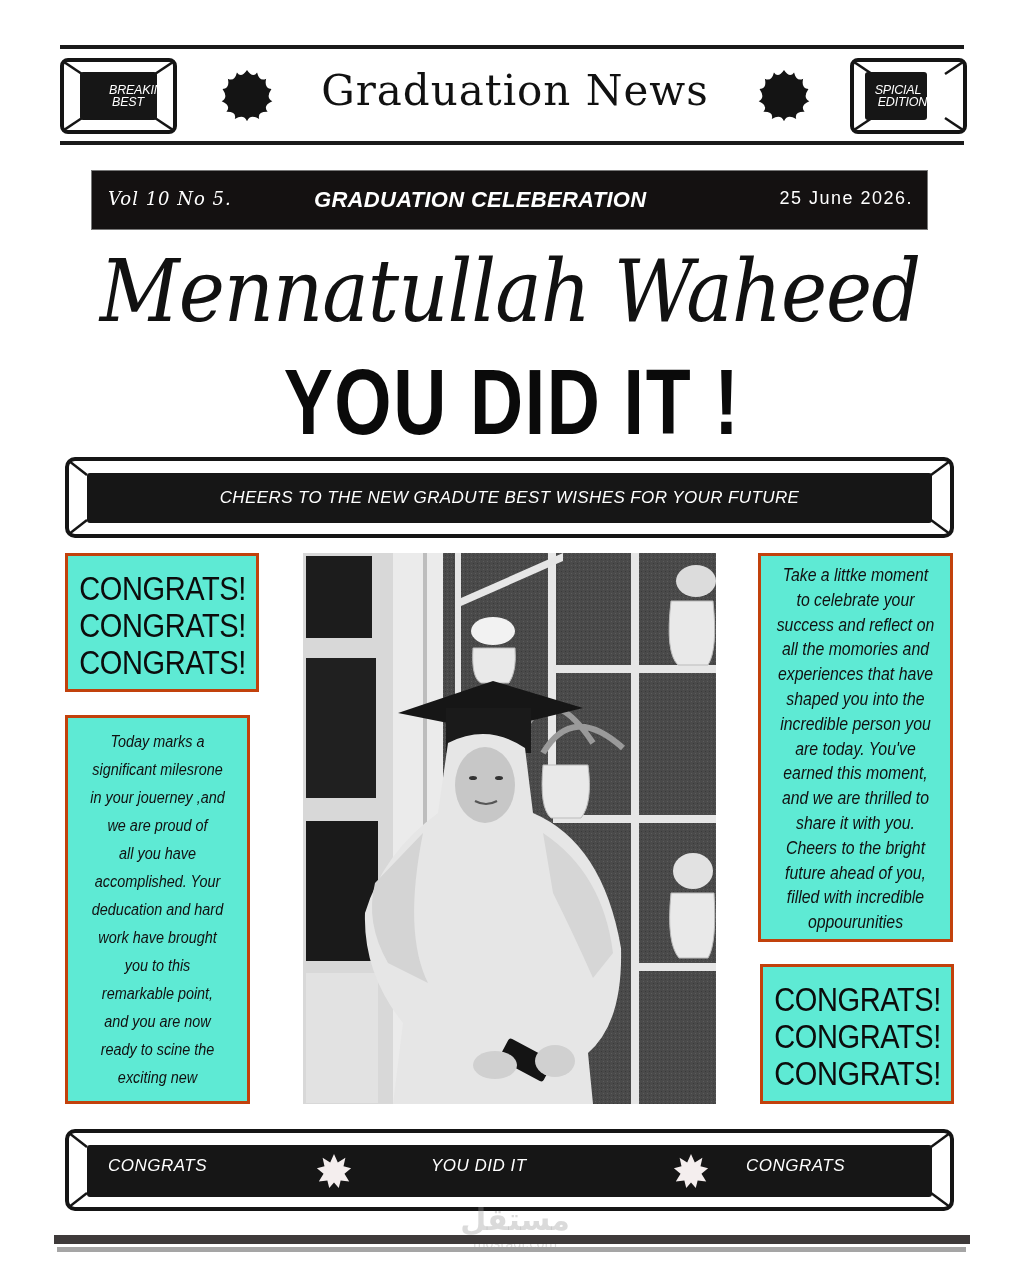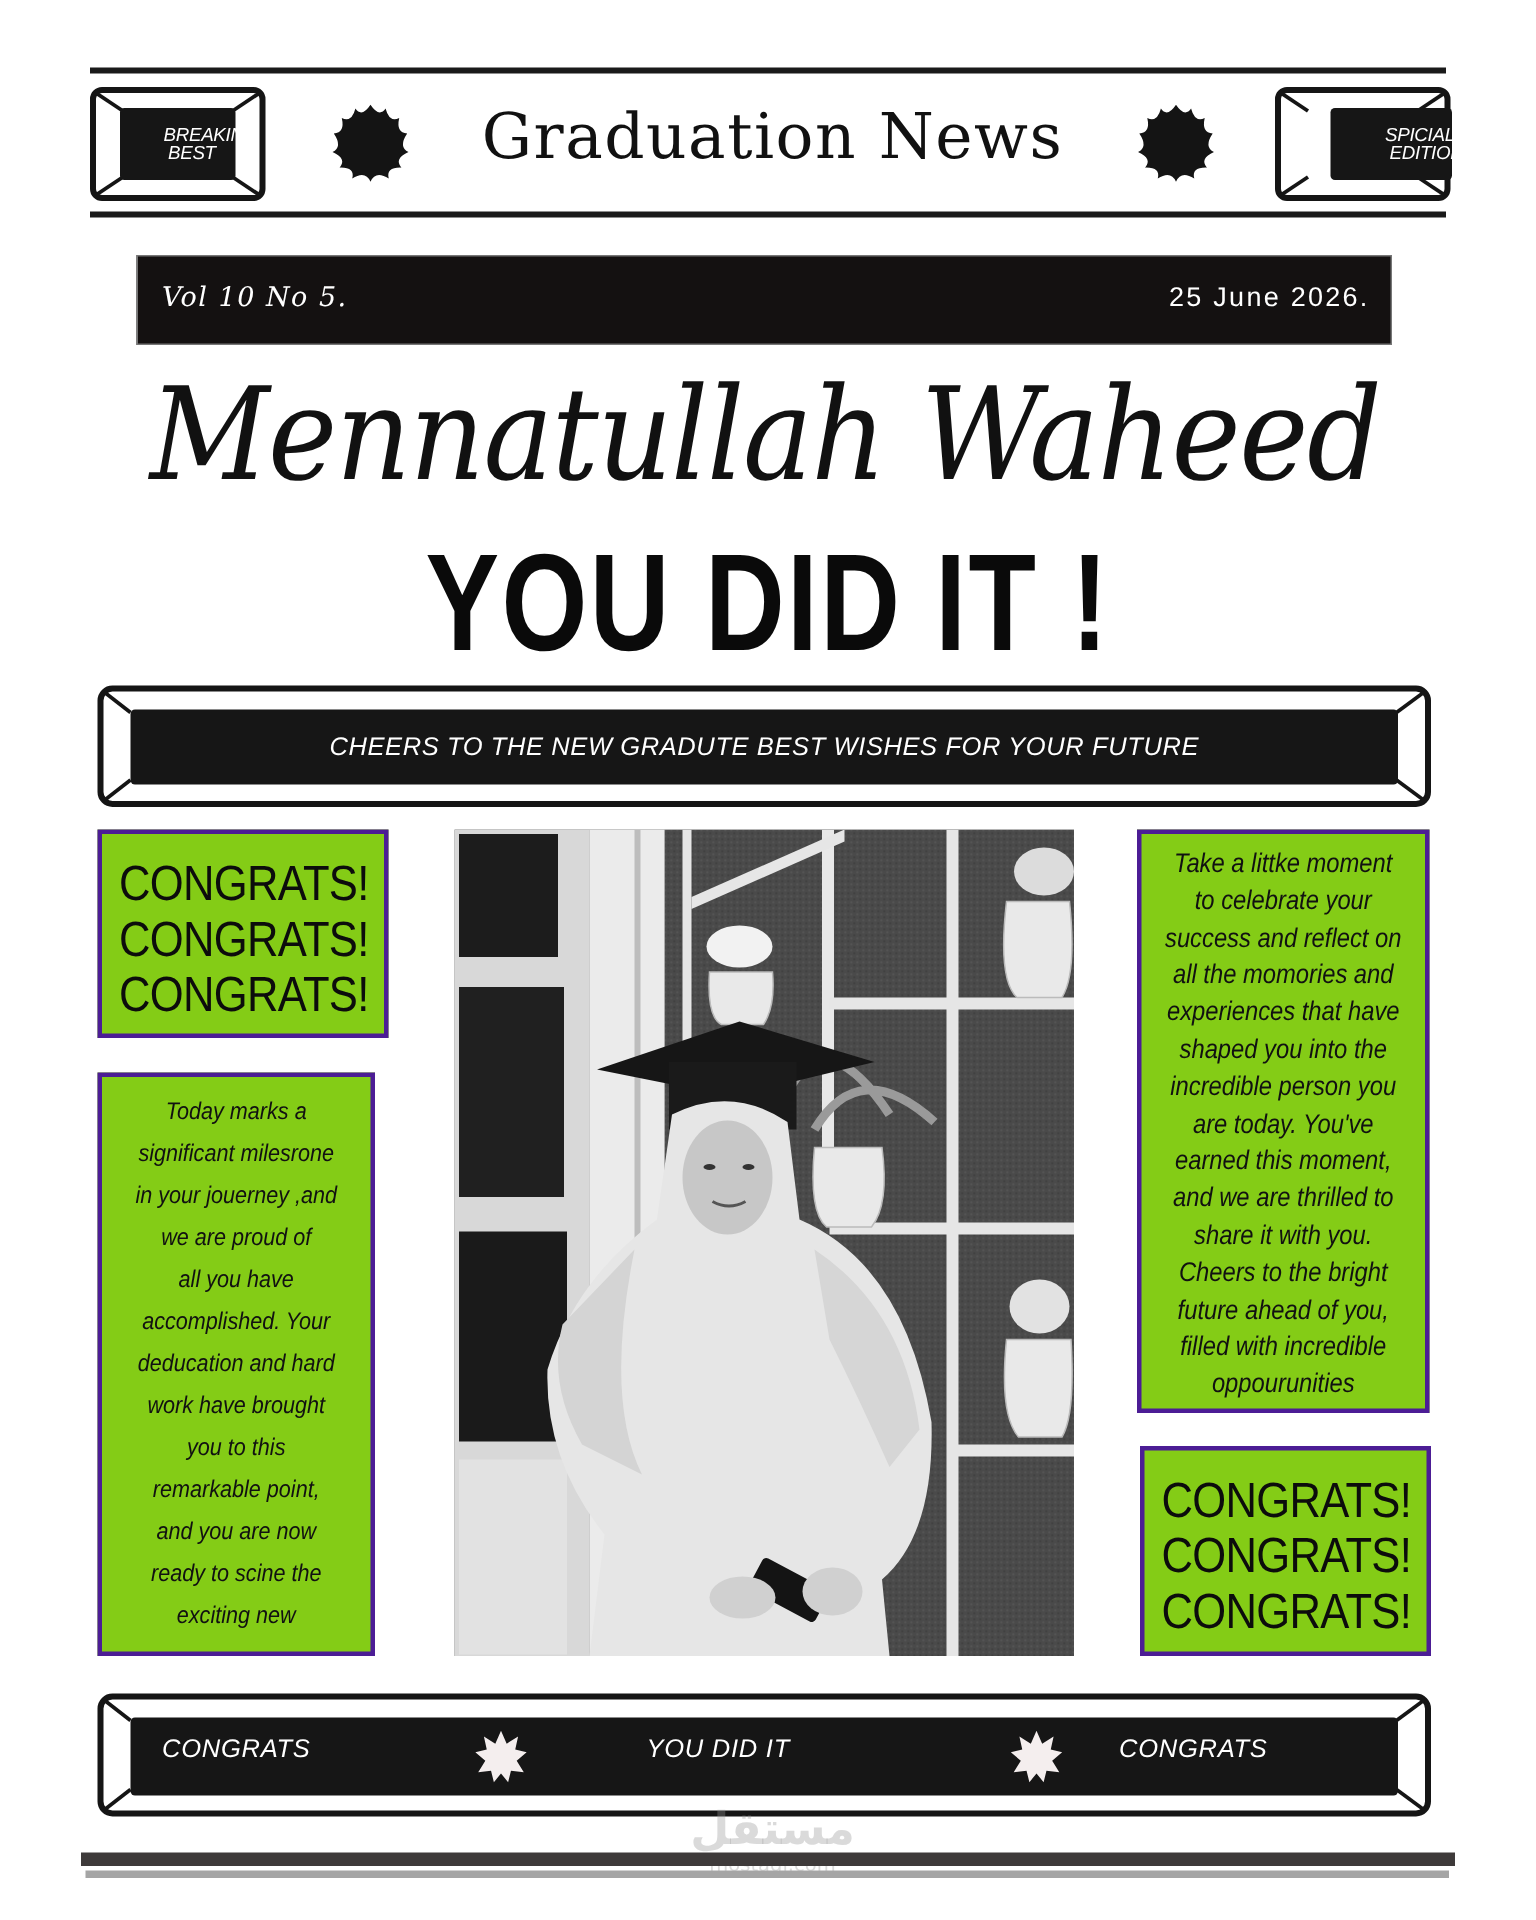--- a/index.html
+++ b/index.html
@@ -24,21 +24,21 @@
   .dateline .vol { position: absolute; left: 16px; top: 17px; font-family: "DejaVu Serif", serif; font-size: 18px; font-style: italic; letter-spacing: 1px; }
   .dateline .headline { position: absolute; left: 222px; top: 16px; font-family: "Liberation Sans", sans-serif; font-weight: bold; font-style: italic; font-size: 22px; letter-spacing: 0.3px; }
   .dateline .date { position: absolute; right: 14px; top: 17px; font-family: Liberation Sans, sans-serif; font-size: 18px; letter-spacing: 1.5px; }
 
   .name-script { position: absolute; left: 70px; top: 246px; width: 880px; text-align: center; font-family: "DejaVu Serif", serif; font-style: italic; font-size: 78px; letter-spacing: -1px; color: #111; transform: scaleY(1.1); }
 
   .did-it { position: absolute; left: 0; top: 350px; width: 1024px; text-align: center; font-family: "Liberation Sans", sans-serif; font-weight: bold; font-size: 92px; letter-spacing: 2px; color: #0a0a0a; transform: scaleX(0.8); }
 
   .banner-text { font-family: "Liberation Sans", sans-serif; font-style: italic; font-size: 17px; letter-spacing: 0.4px; color: #fff; }
 
-  .box { position: absolute; border: 3px solid #4c1d95; background: #84cc16; }
+  .box { position: absolute; border: 3px solid #c2410c; background: #5eead4; }
   .congrats { font-family: "Liberation Sans", sans-serif; font-size: 33px; line-height: 37px; color: #0c0c0c; text-align: center; transform: scaleX(0.88); letter-spacing: -0.5px; }
   .body-text { font-family: "Liberation Sans", sans-serif; font-style: italic; font-size: 16px; line-height: 28px; text-align: center; color: #111; transform: scaleX(0.9); }
   .body-text-r { font-family: "Liberation Sans", sans-serif; font-style: italic; font-size: 18px; line-height: 24.8px; text-align: center; color: #111; transform: scaleX(0.88); }
 
   .photo { position: absolute; left: 303px; top: 553px; width: 413px; height: 551px; overflow: hidden; background: #888; }
 
   .footer-item { font-family: "Liberation Sans", sans-serif; font-style: italic; font-size: 17px; letter-spacing: 0.5px; color: #fff; }
 
   .watermark { position: absolute; left: 440px; top: 1203px; width: 150px; text-align: center; color: rgba(150,150,150,0.35); }
 </style>
@@ -73,30 +73,31 @@
   <path fill="#141414" d="M0,-27 Q6,-18 10.4,-24.4 Q13,-14.5 19.8,-17.9 Q17.5,-7.5 25.3,-7.3 Q19,2 26.2,5.5 Q16,10 21.3,16.3 Q10.5,16 12.6,23.8 Q3.5,18 0,26 Q-3.5,18 -12.6,23.8 Q-10.5,16 -21.3,16.3 Q-16,10 -26.2,5.5 Q-19,2 -25.3,-7.3 Q-17.5,-7.5 -19.8,-17.9 Q-13,-14.5 -10.4,-24.4 Q-6,-18 0,-27 Z"></path>
 </svg>
 
 <div class="bevel" style="left:850px;top:58px;width:117px;height:76px;">
   <svg class="bev-lines" viewBox="0 0 109 68" preserveAspectRatio="none">
     <line x1="0" y1="0" x2="18" y2="12" stroke="#151515" stroke-width="2.5"></line>
     <line x1="109" y1="0" x2="91" y2="12" stroke="#151515" stroke-width="2.5"></line>
     <line x1="0" y1="68" x2="18" y2="56" stroke="#151515" stroke-width="2.5"></line>
     <line x1="109" y1="68" x2="91" y2="56" stroke="#151515" stroke-width="2.5"></line>
   </svg>
-  <div class="inner" style="left:33px;top:10px;width:81px;height:48px;">
+  <div class="inner" style="left:11px;top:10px;width:62px;height:48px;justify-content:flex-end;">
     <div class="badge-text" style="text-align:left;">
       <div>SPICIAL</div>
       <div style="padding-left:3px;">EDITION</div>
     </div>
   </div>
 </div>
 
 <div class="dateline">
   <span class="vol">Vol 10 No 5.</span>
+  <span class="headline">GRADUATION CELEBERATION</span>
   <span class="date">25 June 2026.</span>
 </div>
 
 <div class="name-script">Mennatullah Waheed</div>
 <div class="did-it">YOU DID IT !</div>
 
 <div class="bevel" style="left:65px;top:457px;width:889px;height:81px;border-radius:10px;">
   <svg class="bev-lines" viewBox="0 0 881 73" preserveAspectRatio="none">
     <line x1="0" y1="0" x2="18" y2="14" stroke="#151515" stroke-width="2.5"></line>
     <line x1="881" y1="0" x2="862" y2="14" stroke="#151515" stroke-width="2.5"></line>

